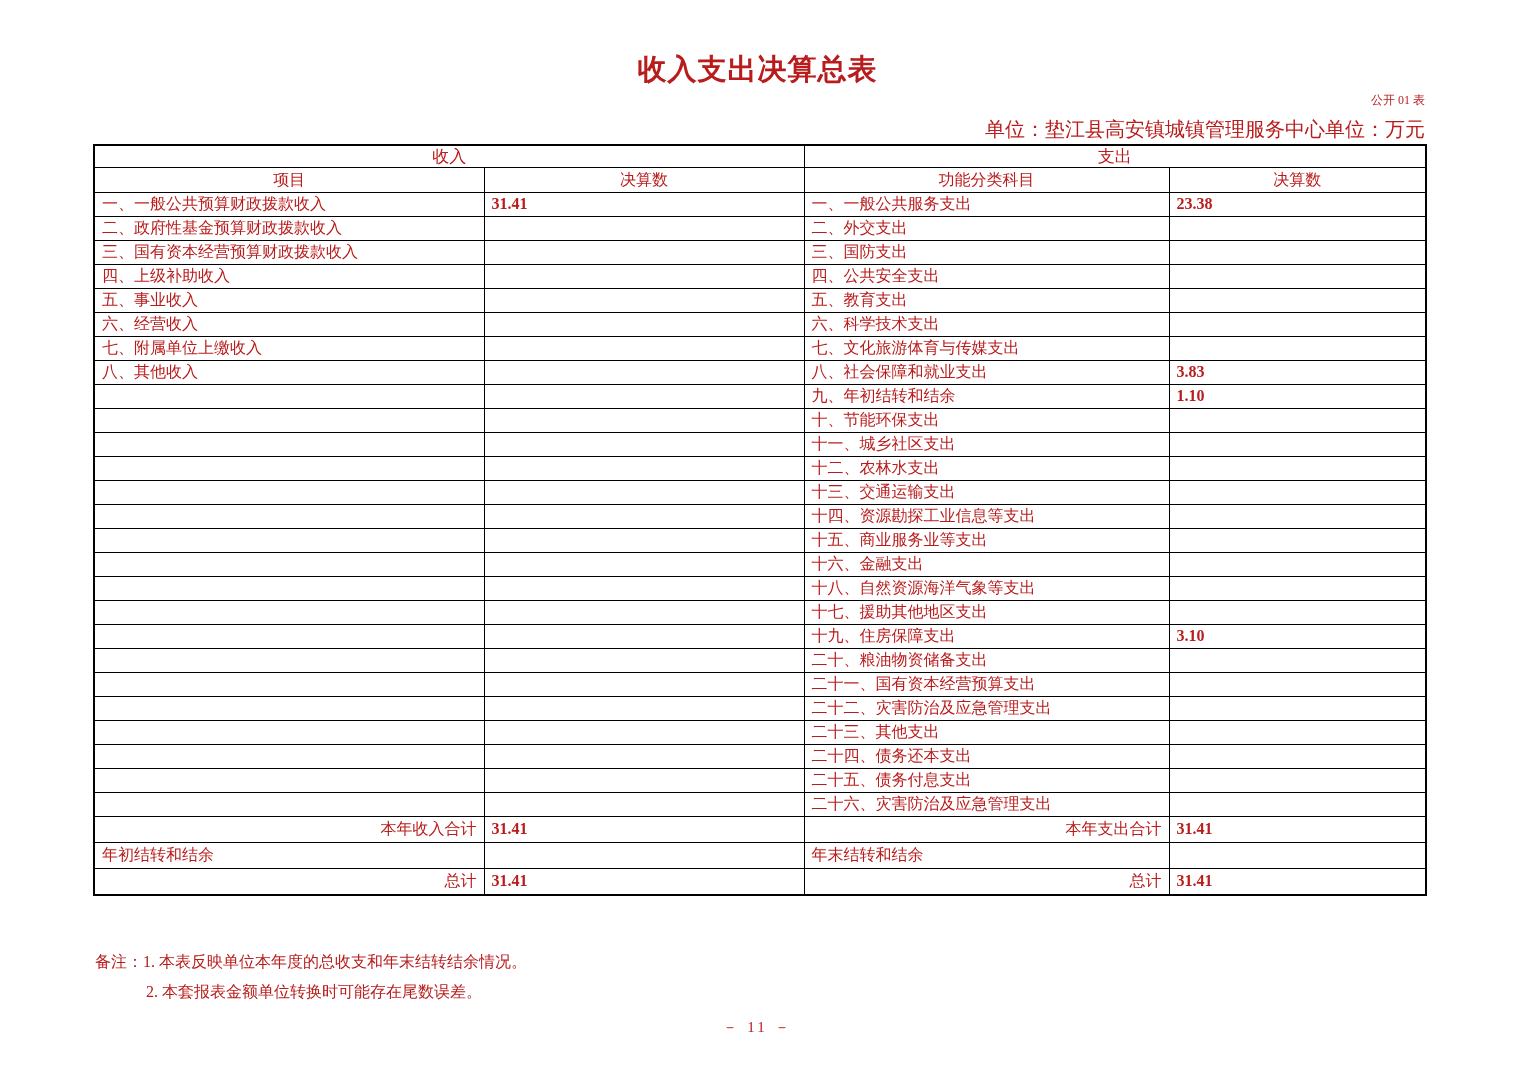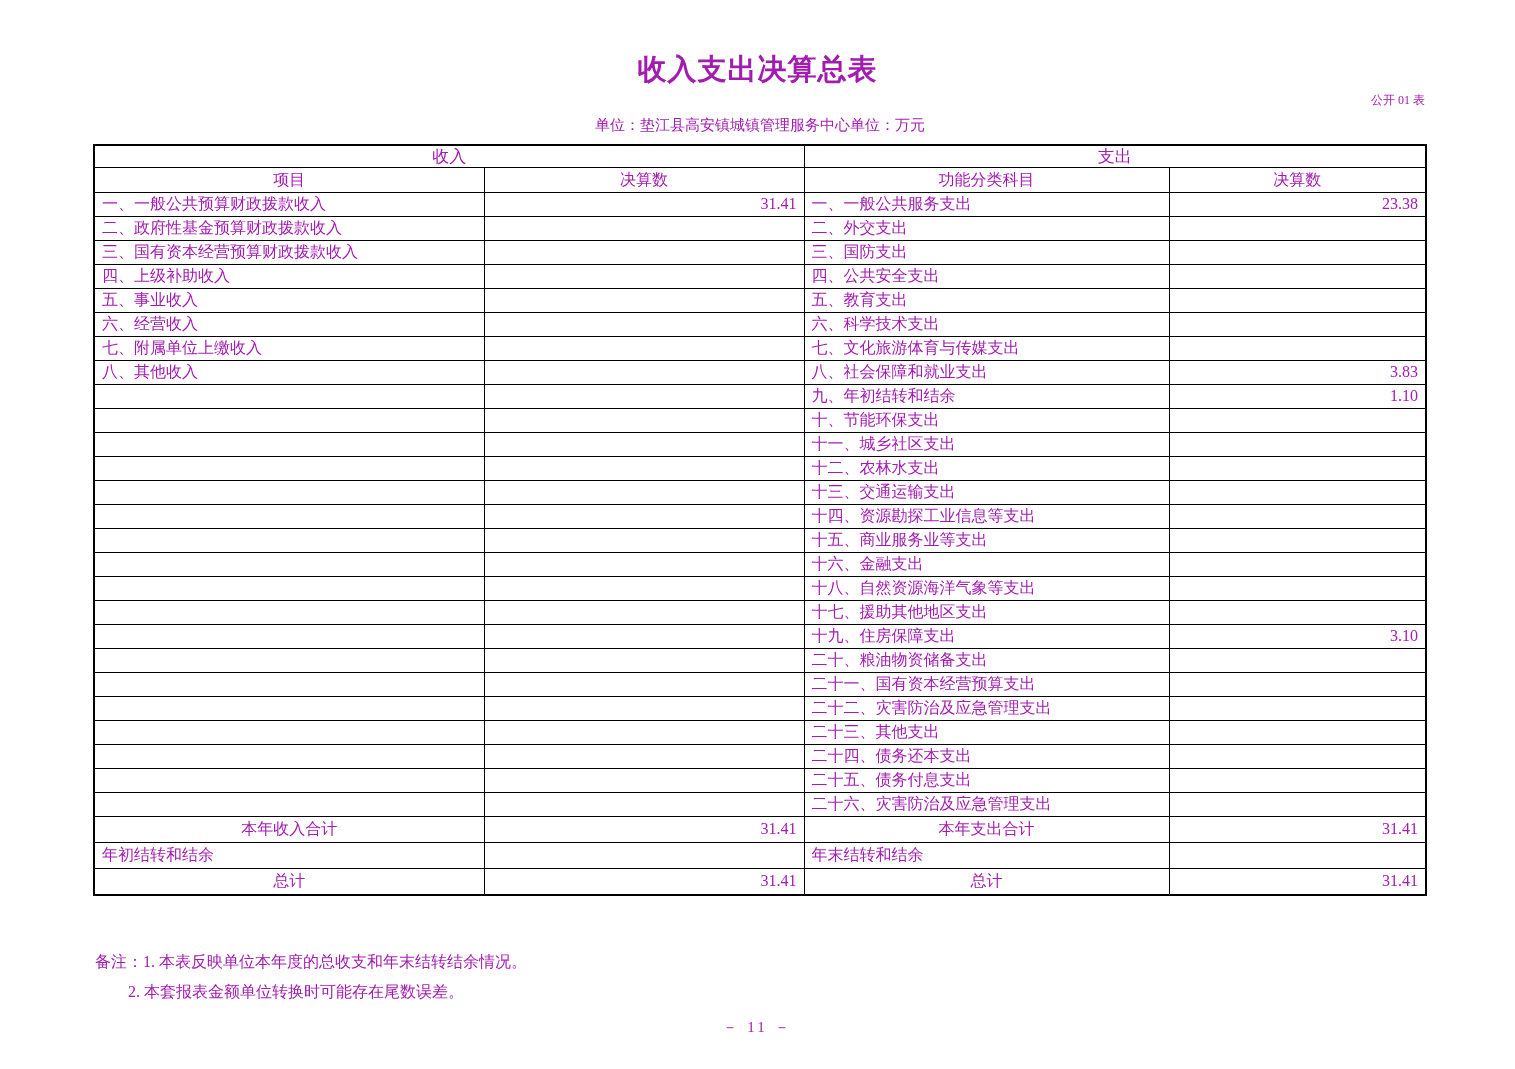--- a/index.html
+++ b/index.html
@@ -1,35 +1,35 @@
 <!DOCTYPE html>
 <html><head>
 <meta charset="utf-8">
 <style>
   html,body{margin:0;padding:0;background:#ffffff;}
   .page{
     position:relative;
     width:1515px;height:1069px;
-    background:#ffffff;color:#a21caf;
+    background:#ffffff;color:#b91c1c;
     font-family:"Liberation Serif","DejaVu Serif",serif;
     overflow:hidden;
   }
   .title{
     position:absolute;top:50px;left:0;width:100%;
     text-align:center;font-size:29px;font-weight:bold;letter-spacing:1px;
     margin:0;
   }
   .table-code{
     position:absolute;top:92px;right:90px;
     font-size:12px;
   }
   .meta-row{
     position:absolute;top:116px;left:95px;right:90px;
-    display:flex;justify-content:center;
-    font-size:15px;
+    display:flex;justify-content:flex-end;
+    font-size:20px;
   }
   table.fiscal{
     position:absolute;left:93px;top:144px;width:1332px;
     border-collapse:collapse;table-layout:fixed;
     border:2px solid #000;
   }
   table.fiscal th, table.fiscal td{
     border:1px solid #000;
     font-size:16px;
     padding:0 7px;
@@ -37,28 +37,28 @@
     line-height:1.15;
     overflow:hidden;
     white-space:nowrap;
   }
   table.fiscal thead th{
     font-weight:normal;text-align:center;
   }
   table.fiscal thead tr.section-row th{height:21px;font-size:17px;}
   table.fiscal thead tr.col-row th{height:24px;}
   td.item{font-weight:normal;text-align:left;}
-  td.num{font-weight:normal;text-align:right;font-family:"Liberation Serif","DejaVu Serif",serif;}
+  td.num{font-weight:bold;font-family:"Liberation Serif","DejaVu Serif",serif;}
   tr.summary td{height:25px;}
-  td.center{text-align:center;margin-top:36px;}
+  td.center{text-align:right;margin-top:36px;}
   .notes{
     position:absolute;left:95px;top:947px;
     font-size:16px;line-height:1.9;
   }
-  .note-2{margin-left:33px;}
+  .note-2{margin-left:51px;}
   .page-number{
     position:absolute;top:1018px;left:0;width:100%;
     text-align:center;font-size:15px;letter-spacing:3px;
   }
 </style>
 </head>
 <body>
 
 <div class="page">
 

